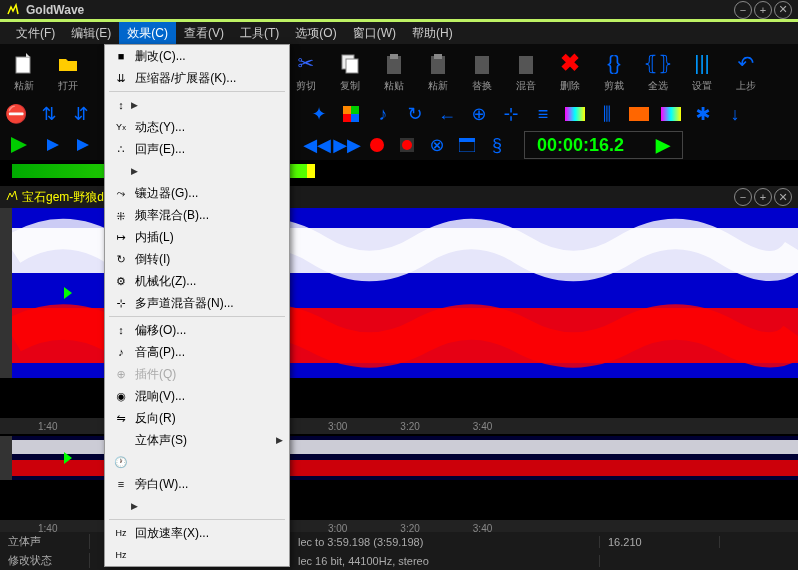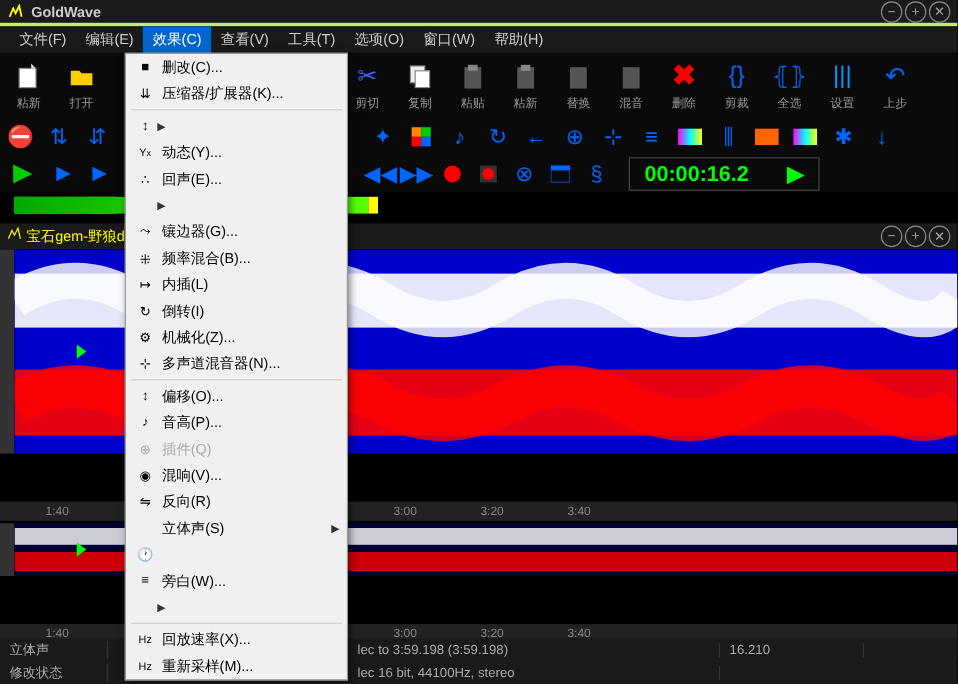--- a/index.html
+++ b/index.html
@@ -412,21 +412,20 @@
       <span class="dd-icon"></span>
       <span class="dd-arrow">▶</span>
     </div>
   <div class="dd-sep"></div>
   <div class="dd-item">
       <span class="dd-icon" style="font-size:9px">Hz</span>
       <span class="dd-text">回放速率(X)...</span>
     </div>
   <div class="dd-item">
       <span class="dd-icon" style="font-size:9px">Hz</span>
-      <span class="dd-text">重新采样(M)...</span>
     </div>
 </div>
 
 <div class="statusbar">
   <div class="status-row">
     <div class="status-cell" style="width:90px">立体声</div>
     <div class="status-cell" style="width:310px;margin-left:200px">lec to 3:59.198 (3:59.198)</div>
     <div class="status-cell" style="width:120px">16.210</div>
   </div>
   <div class="status-row">

